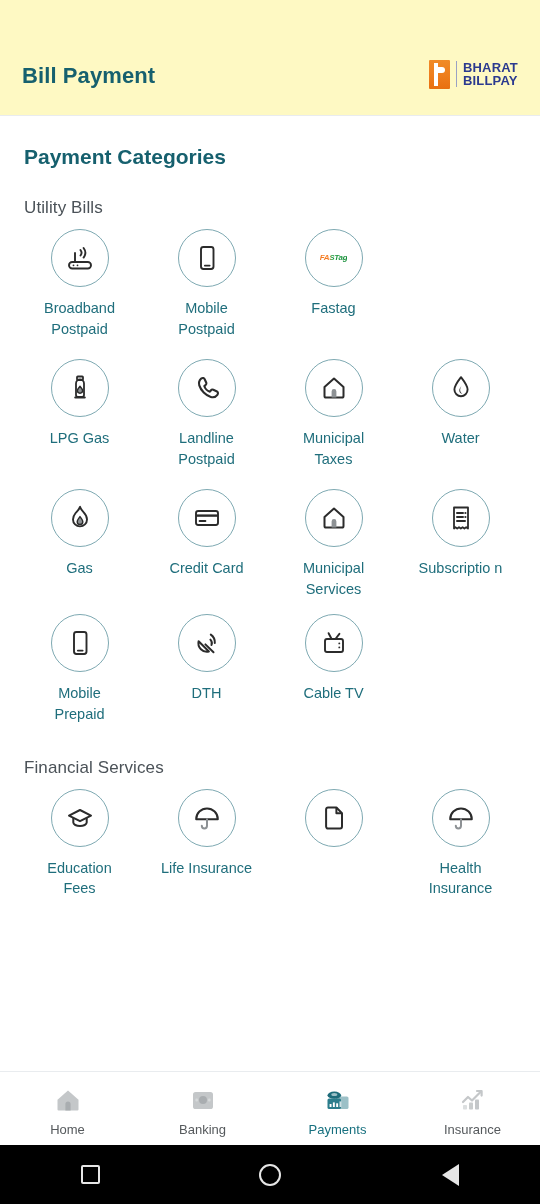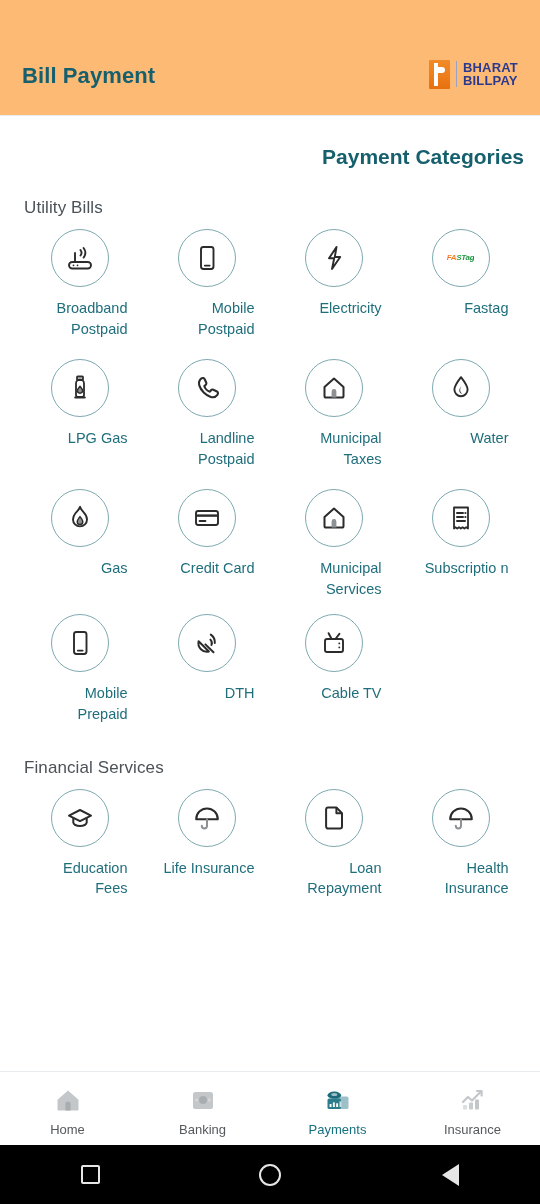--- a/index.html
+++ b/index.html
@@ -10,21 +10,21 @@
     overflow: hidden;
   }
   .screen { width: 540px; height: 1204px; position: relative; background:#fff; display:flex; flex-direction:column; }
 
   
   .header {
     height: 116px; flex: 0 0 116px;
     display: flex; align-items: flex-end; justify-content: space-between;
     padding: 0 22px 26px 22px;
     border-bottom: 1px solid #e9ecef;
-    background: #fdba74;
+    background: #fef9c3;
   }
   .header-title {
     font-size: 22px; font-weight: bold; color: #16606e; letter-spacing: .1px;
   }
   
   .bbps-logo { display: flex; align-items: center; height: 30px; }
   .bbps-b {
     width: 21px; height: 29px;
     background: linear-gradient(180deg,#f08b28 0%, #ee7d1c 55%, #e8700f 100%);
     position: relative; border-radius: 1px;
@@ -45,41 +45,40 @@
   }
 
   
   .body {
     flex: 1 1 auto; overflow: hidden; padding: 0 16px;
     background:#fff;
   }
   .page-title {
     font-size: 21px; font-weight: bold; color: #16606e;
     margin: 29px 0 0 8px;
-    text-align: right;
   }
   .section-title {
     font-size: 17px; color: #4b5258; margin: 29px 0 0 8px; letter-spacing:.1px;
   }
 
   .grid {
     display: flex; flex-wrap: wrap; margin-top: 11px;
   }
   .tile {
     width: 127px; display: flex; flex-direction: column; align-items: center;
     margin-bottom: 4px; cursor: pointer;
   }
   .tile-circle {
     width: 58px; height: 58px; border-radius: 50%;
     border: 1px solid #7ea9b2;
     display: flex; align-items: center; justify-content: center;
     background: #fff;
   }
   .tile-label {
-    margin-top: 11px; font-size: 14.5px; color: #1f6e7c; text-align: right;
+    margin-top: 11px; font-size: 14.5px; color: #1f6e7c; text-align: center;
     line-height: 1.42; width: 96px; word-wrap: break-word;
   }
   .tile-row-gap { height: 16px; width: 100%; }
 
   svg { display:block; }
 
   
   .fastag {
     font-size: 8px; font-weight: bold; font-style: italic;
     letter-spacing: -.3px;
@@ -161,30 +160,20 @@
           <span>
             <svg width="30" height="30" viewBox="0 0 30 30" fill="none" stroke="#2b2b2b" stroke-width="1.9" stroke-linejoin="round">
               <rect x="9" y="4" width="12.5" height="22" rx="2.4"></rect>
               <line x1="12.8" y1="22.6" x2="17.7" y2="22.6" stroke-width="1.7" stroke-linecap="round"></line>
             </svg>
           </span>
         </div>
         <div class="tile-label">Mobile Postpaid</div>
       </div>
 
-      <div class="tile">
-        <div class="tile-circle">
-          <span>
-            <svg width="30" height="30" viewBox="0 0 30 30" fill="none" stroke="#2b2b2b" stroke-width="1.9" stroke-linejoin="round">
-              <path d="M17.5 4 L10 15.3 h5.2 L13 26 l8.2 -12 h-5.4 z"></path>
-            </svg>
-          </span>
-        </div>
-        <div class="tile-label">Electricity</div>
-      </div>
 
       <div class="tile">
         <div class="tile-circle">
           <span class="fastag">FASTag</span>
         </div>
         <div class="tile-label">Fastag</div>
       </div>
 
       <div class="tile-row-gap"></div>
 
@@ -368,21 +357,20 @@
 
       <div class="tile">
         <div class="tile-circle">
           <span>
             <svg width="30" height="30" viewBox="0 0 30 30" fill="none" stroke="#2b2b2b" stroke-width="2" stroke-linejoin="round">
               <path d="M9 4.5 h8.4 L23 10.2 V23.6 a1.9 1.9 0 0 1 -1.9 1.9 H9 a1.9 1.9 0 0 1 -1.9 -1.9 V6.4 A1.9 1.9 0 0 1 9 4.5 z"></path>
               <path d="M17.4 4.5 v5.8 H23"></path>
             </svg>
           </span>
         </div>
-        <div class="tile-label">Loan Repayment</div>
       </div>
 
       <div class="tile">
         <div class="tile-circle">
           <span>
             <svg width="30" height="30" viewBox="0 0 30 30" fill="none" stroke="#2b2b2b" stroke-width="2" stroke-linecap="round" stroke-linejoin="round">
               <path d="M4.2 16.2 a10.8 10.8 0 0 1 21.6 0 z"></path>
               <path d="M15 16.2 v6.6 a2.6 2.6 0 0 1 -5.2 0" stroke="#8d9194"></path>
             </svg>
           </span>

